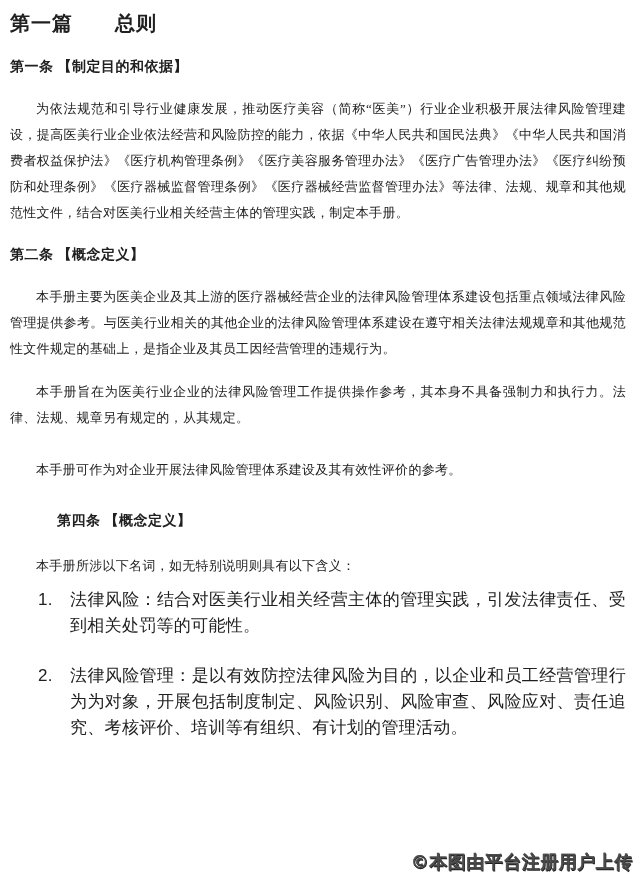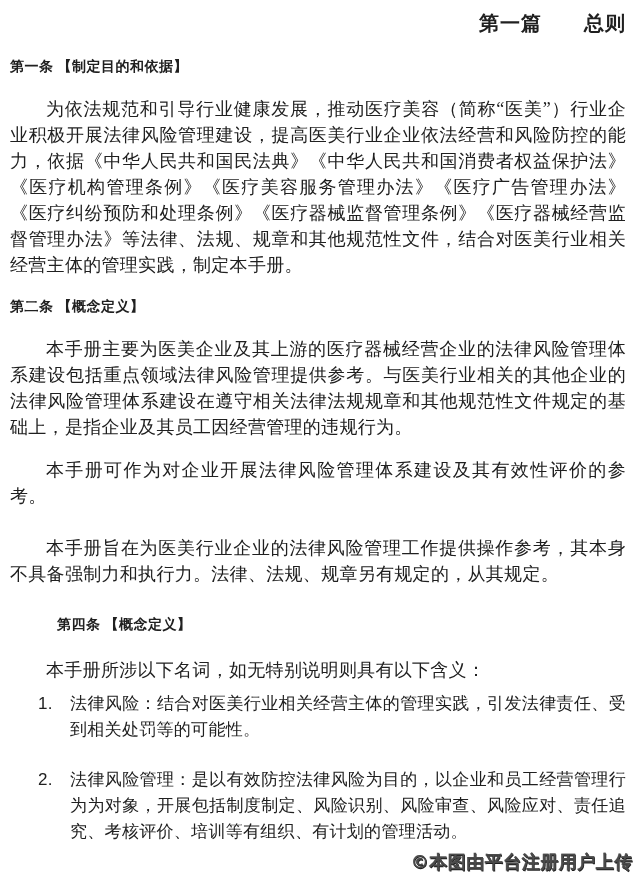--- a/index.html
+++ b/index.html
@@ -16,33 +16,33 @@
     background: #ffffff;
     color: #202020;
     font-family: "Liberation Serif", "DejaVu Serif", serif;
     overflow: hidden;
   }
   .doc-title {
     margin: 0 0 17px 0;
     font-size: 20px;
     line-height: 30px;
     font-weight: 700;
-    text-align: right;
+    text-align: left;
     letter-spacing: 1px;
   }
   .article-heading {
     margin: 0 0 17px 0;
     font-size: 14px;
     line-height: 24px;
     font-weight: 700;
     letter-spacing: 0.5px;
   }
   .para {
     margin: 0 0 17px 0;
-    font-size: 18px;
+    font-size: 13px;
     line-height: 26px;
     text-align: justify;
     text-indent: 2em;
     letter-spacing: 0.3px;
   }
   .mb-lg { margin-bottom: 26px; }
   .mb-md { margin-bottom: 8px; }
   .mb-h4 { margin-bottom: 20px; margin-left: 47px; }
   .def-item {
     display: flex;
@@ -86,22 +86,22 @@
     <h2 class="article-heading">第一条 【制定目的和依据】</h2>
     <p class="para">为依法规范和引导行业健康发展，推动医疗美容（简称“医美”）行业企业积极开展法律风险管理建设，提高医美行业企业依法经营和风险防控的能力，依据《中华人民共和国民法典》《中华人民共和国消费者权益保护法》《医疗机构管理条例》《医疗美容服务管理办法》《医疗广告管理办法》《医疗纠纷预防和处理条例》《医疗器械监督管理条例》《医疗器械经营监督管理办法》等法律、法规、规章和其他规范性文件，结合对医美行业相关经营主体的管理实践，制定本手册。</p>
   </section>
 
   <section>
     <h2 class="article-heading">第二条 【概念定义】</h2>
     <p class="para">本手册主要为医美企业及其上游的医疗器械经营企业的法律风险管理体系建设包括重点领域法律风险管理提供参考。与医美行业相关的其他企业的法律风险管理体系建设在遵守相关法律法规规章和其他规范性文件规定的基础上，是指企业及其员工因经营管理的违规行为。</p>
   </section>
 
   <section>
+    <p class="para mb-lg">本手册旨在为医美行业企业的法律风险管理工作提供操作参考，其本身不具备强制力和执行力。法律、法规、规章另有规定的，从其规定。</p>
     <p class="para mb-lg">本手册可作为对企业开展法律风险管理体系建设及其有效性评价的参考。</p>
-    <p class="para mb-lg">本手册旨在为医美行业企业的法律风险管理工作提供操作参考，其本身不具备强制力和执行力。法律、法规、规章另有规定的，从其规定。</p>
   </section>
 
   <section>
     <h2 class="article-heading mb-h4">第四条 【概念定义】</h2>
     <p class="para mb-md">本手册所涉以下名词，如无特别说明则具有以下含义：</p>
 
     <div class="def-item">
       <span class="def-num">1.</span>
       <span class="def-text">法律风险：结合对医美行业相关经营主体的管理实践，引发法律责任、受到相关处罚等的可能性。</span>
     </div>

